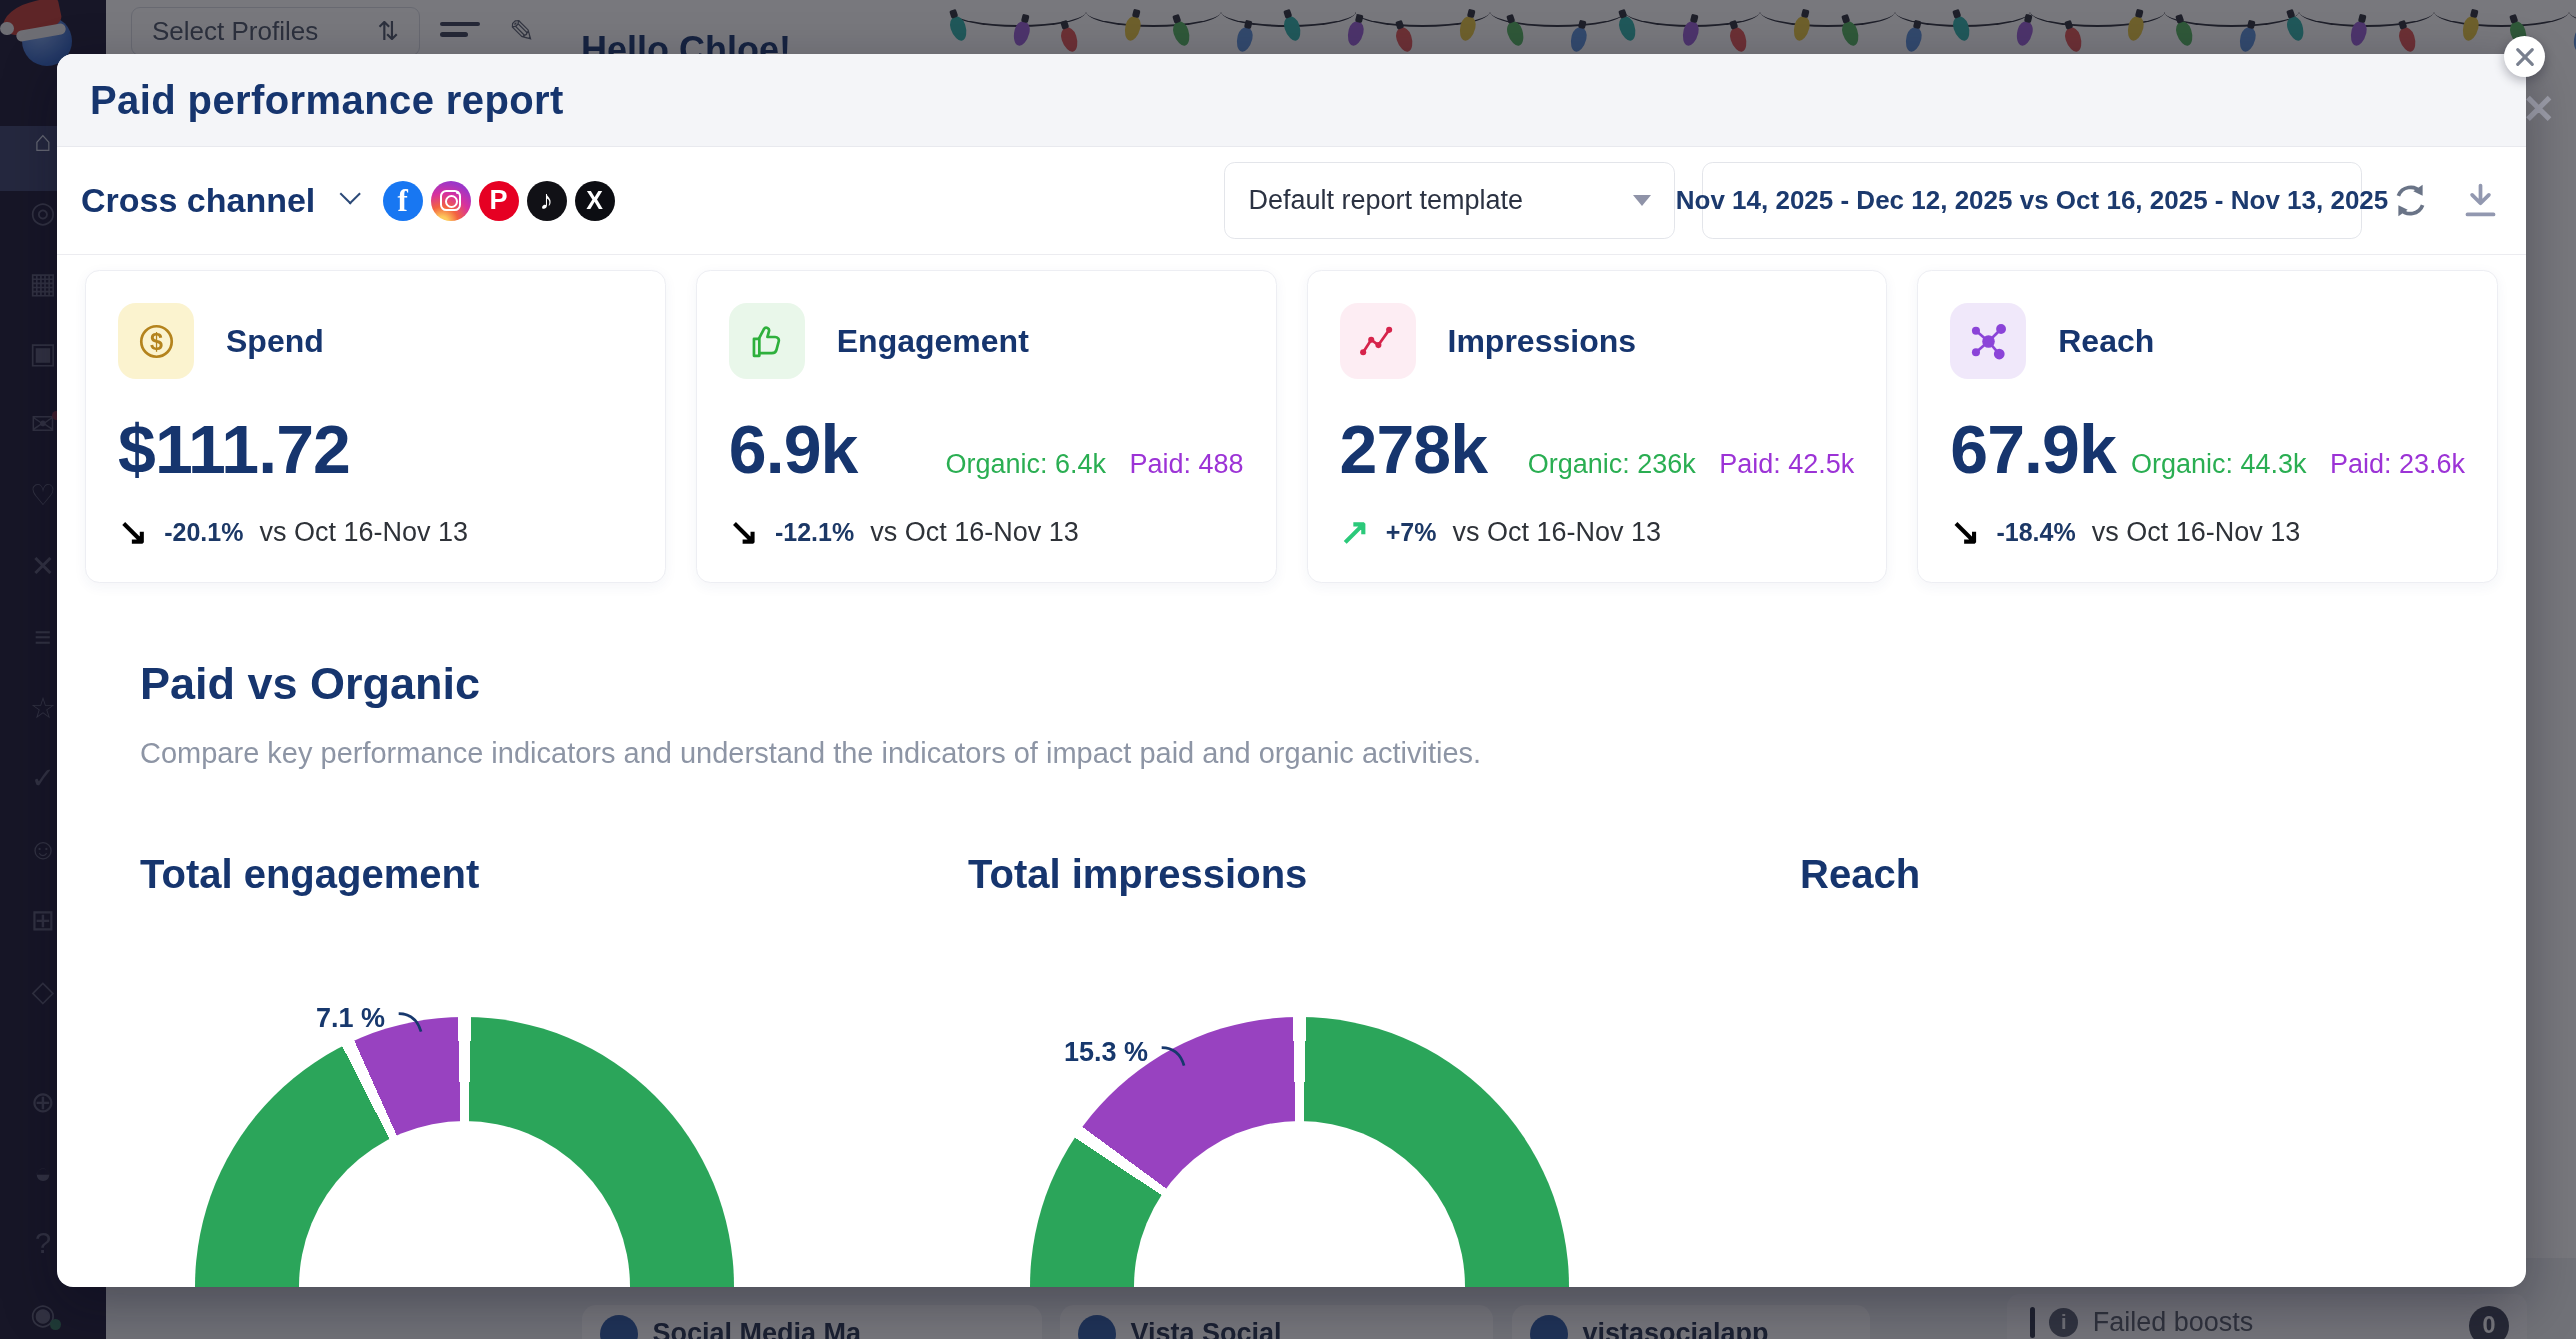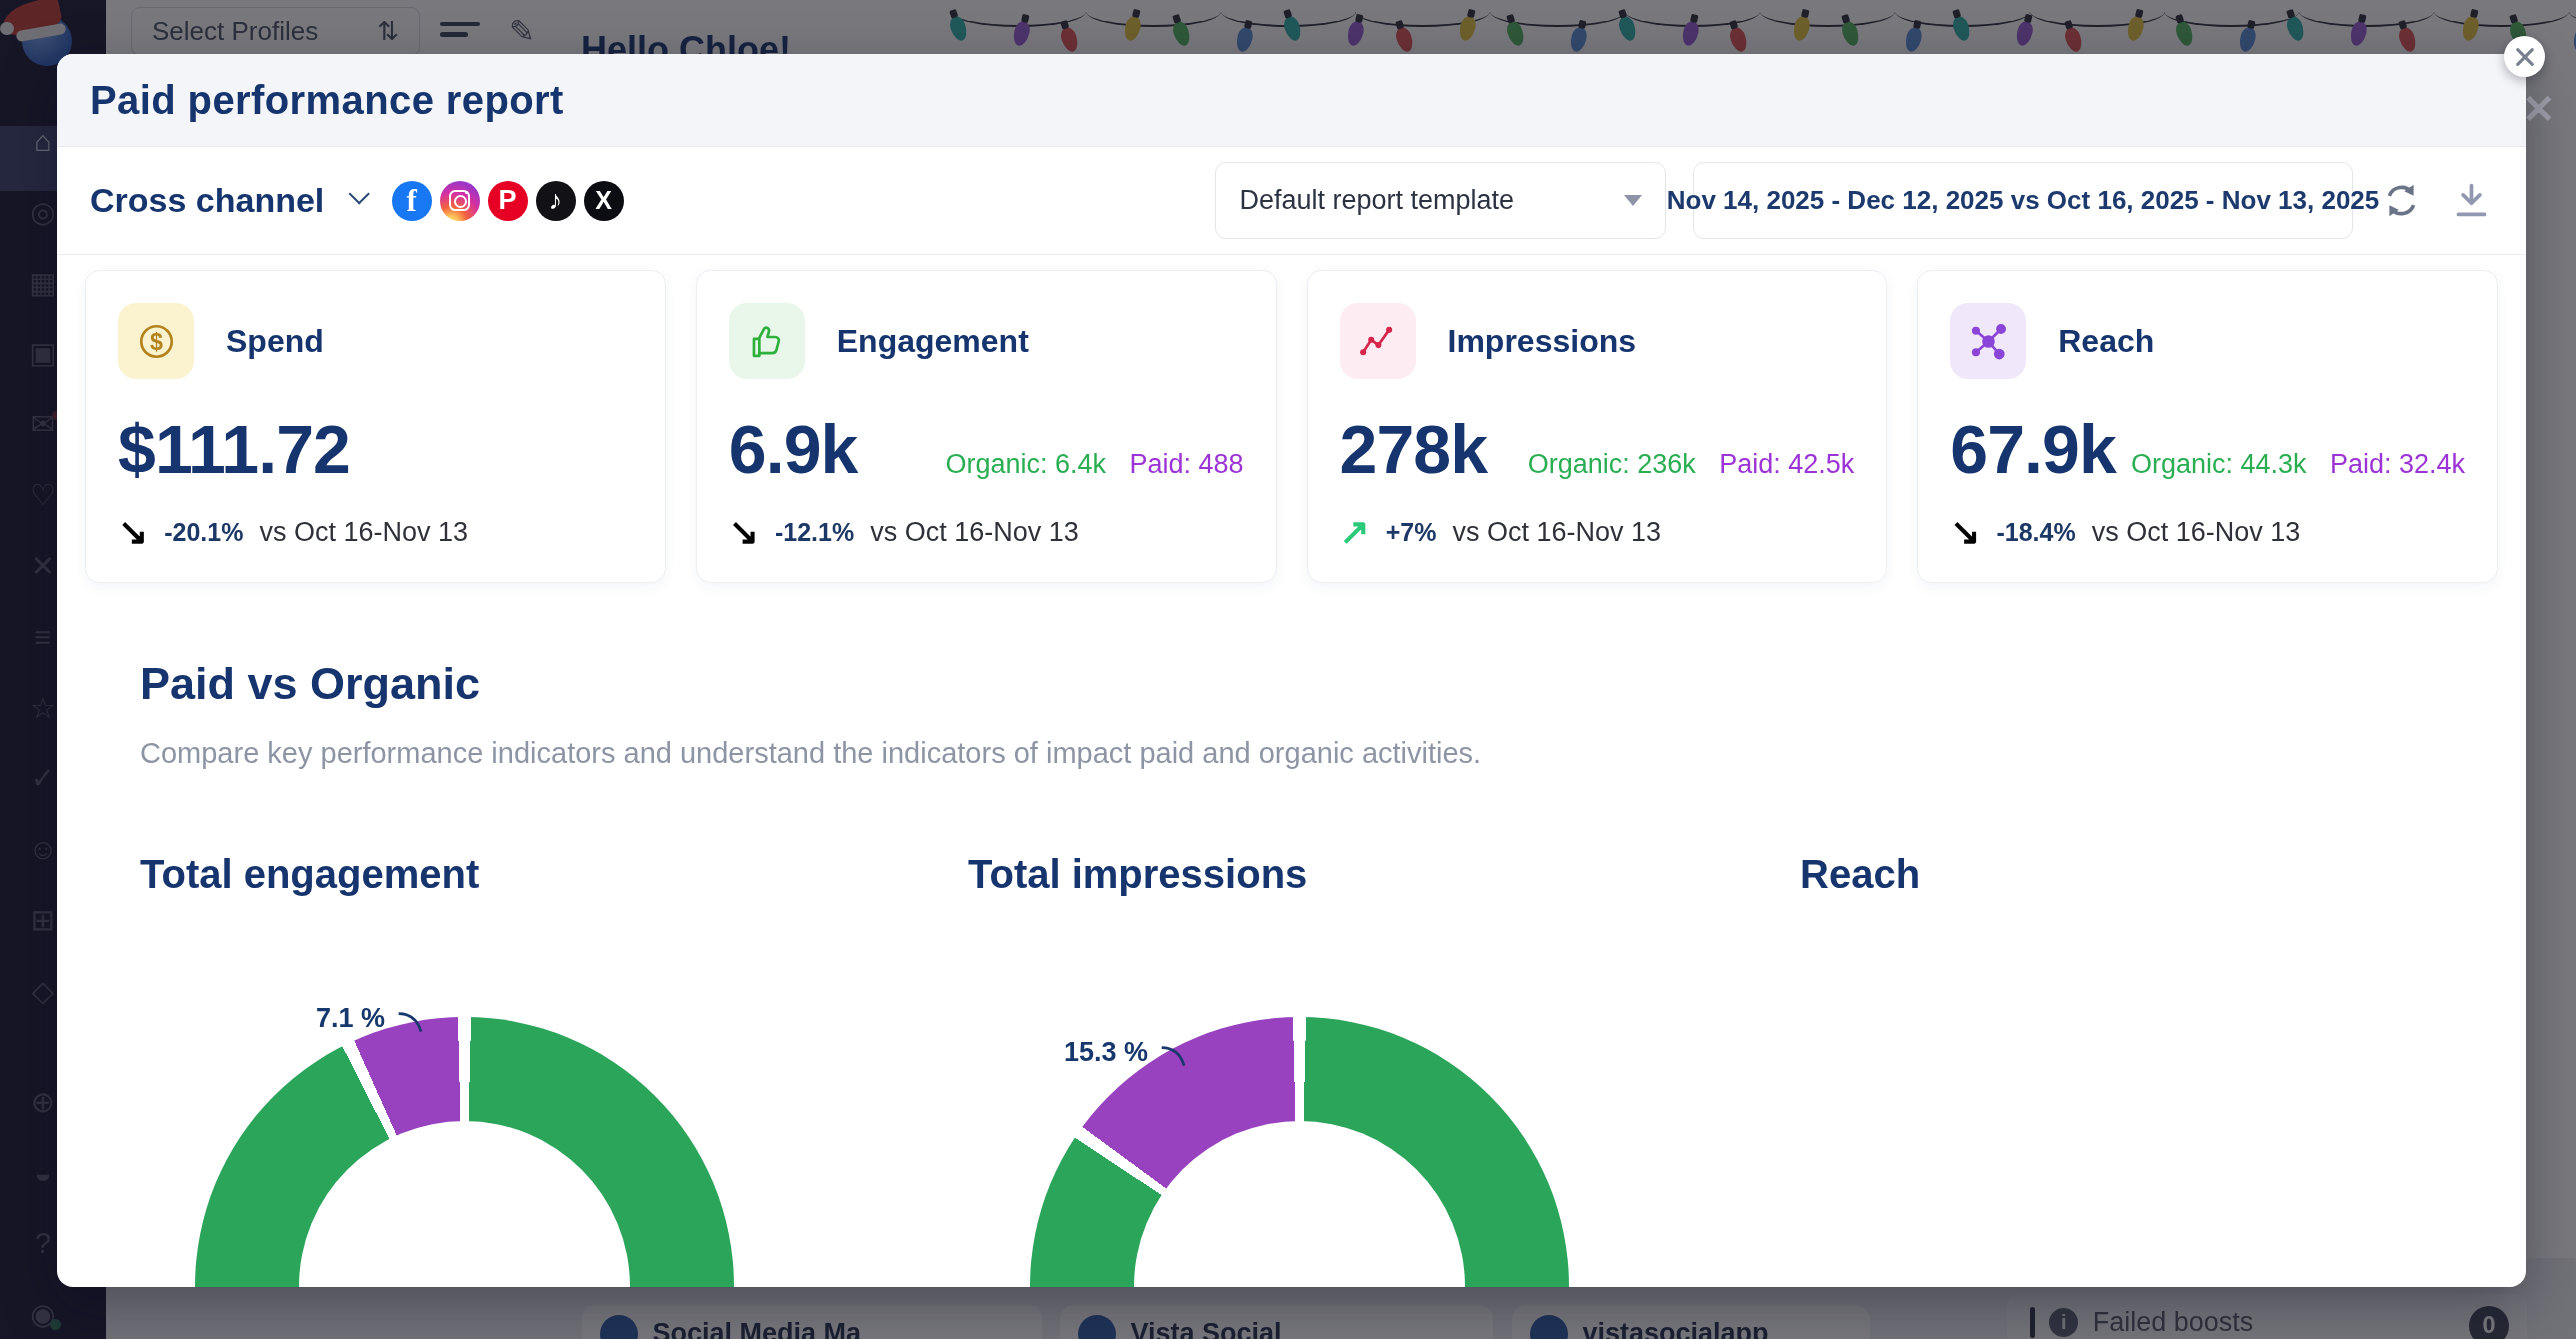--- a/index.html
+++ b/index.html
@@ -60,21 +60,21 @@
   .dim-x { position:absolute; left:2522px; top:86px; font-size:40px; color:#9fa0ab; font-weight:bold; }
 
   
   .modal { position:absolute; left:57px; top:54px; width:2469px; height:1233px; background:#ffffff; border-radius:16px;
     overflow:hidden; box-shadow:0 18px 54px rgba(10,10,30,.35); }
   .m-header { position:absolute; left:0; top:0; width:100%; height:93px; background:#f4f5f8; border-bottom:1.8px solid #e8e9ee;
     display:flex; align-items:center; padding:0 33px; }
   .m-title { font-size:40px; font-weight:600; color:#16356e; letter-spacing:0.4px; }
 
   .m-controls { position:absolute; left:0; top:93px; width:100%; height:108px; border-bottom:1.8px solid #ececf0;
-    display:flex; align-items:center; padding:0 33px; }
+    display:flex; align-items:center; padding:0 24px; }
   .channel-label { font-size:34px; font-weight:bold; color:#16356e; }
   .chev { width:15.3px; height:15.3px; border-right:2.7px solid #2c4a78; border-bottom:2.7px solid #2c4a78; transform:rotate(45deg) translateY(-3.6px);
     margin:0 27px 7.2px 25px; }
   .socials { display:flex; gap:8px; align-items:center; }
   .soc { width:40px; height:40px; border-radius:50%; display:flex; align-items:center; justify-content:center; color:#fff; font-weight:bold; }
   .soc.facebook { background:#1877f2; font-size:31px; font-family:"Liberation Serif", serif; }
   .soc.instagram { background:radial-gradient(circle at 28% 105%, #fdca5c 12%, #f3633f 32%, #d6319f 58%, #9b36c9 82%); }
   .soc.pinterest { background:#e60023; font-size:27px; }
   .soc.tiktok { background:#111116; font-size:27px; }
   .soc.x { background:#0c0d12; font-size:25px; }
@@ -387,21 +387,21 @@
               <circle cx="10" cy="36" r="4.5" fill="currentColor" stroke="none"></circle>
               <circle cx="36" cy="38" r="6" fill="currentColor" stroke="none"></circle>
             </svg>
           </span>
           <span class="kpi-label">Reach</span>
         </div>
         <div class="kpi-mid">
           <span class="kpi-value">67.9k</span>
           <span class="kpi-split">
             <span class="kpi-organic">Organic: 44.3k</span>
-            <span class="kpi-paid">Paid: 32.4k</span>
+            <span class="kpi-paid">Paid: 23.6k</span>
           </span>
         </div>
         <div class="kpi-bottom">
           <span class="kpi-arrow">↘</span>
           <span class="kpi-change">-18.4%</span>
           <span class="kpi-vs">vs Oct 16-Nov 13</span>
         </div>
       </div>
     </div>
 

